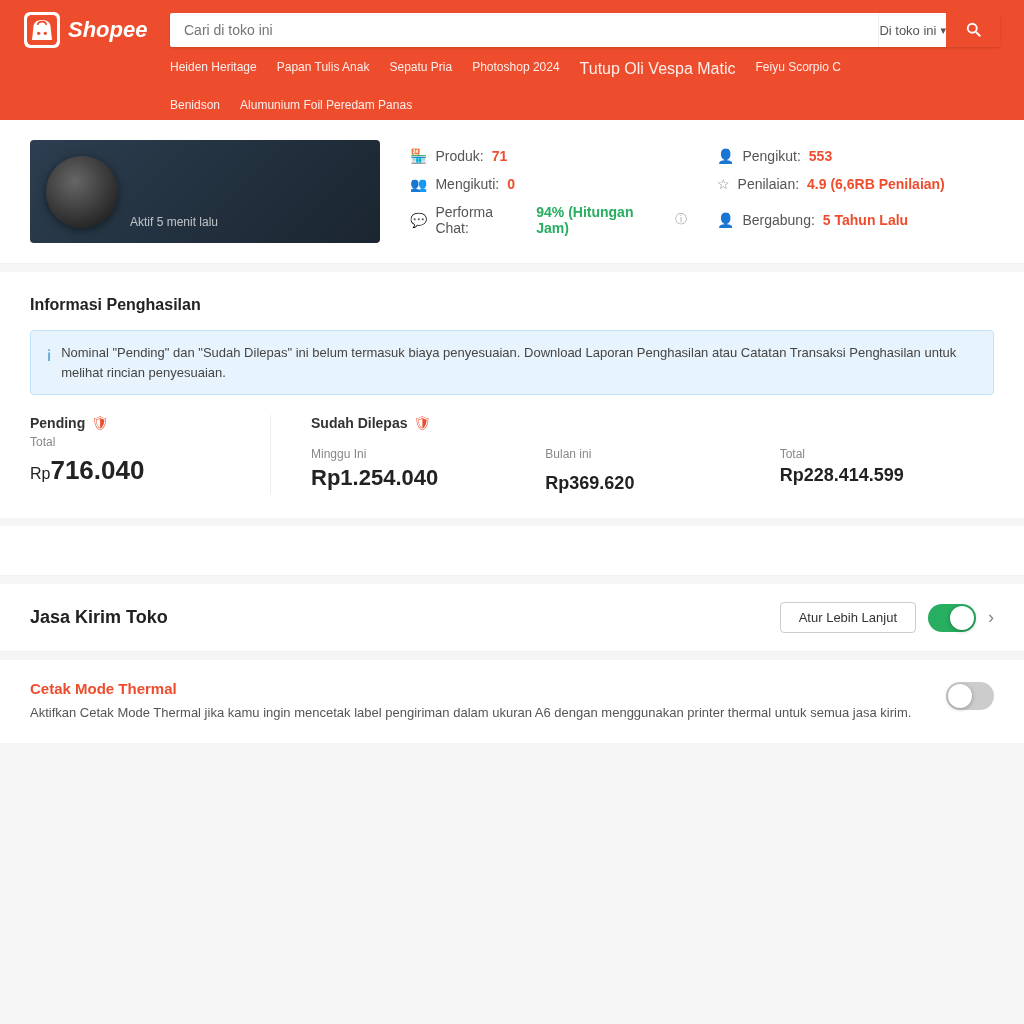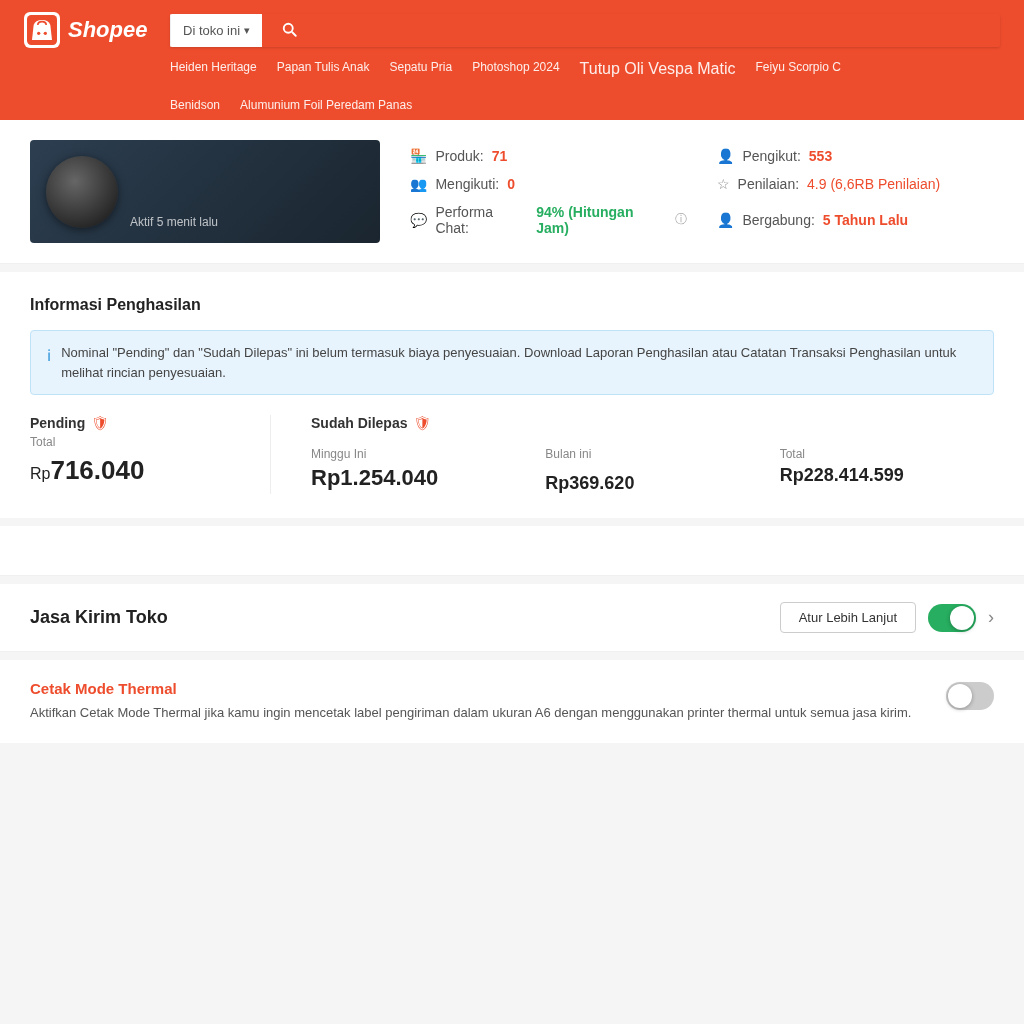--- a/index.html
+++ b/index.html
@@ -16,21 +16,22 @@
         <path d="M8 12 Q10 6 18 6 Q26 6 28 12 L30 30 H6 Z" fill="white"></path>
         <path d="M13 12 Q13 8 18 8 Q23 8 23 12" fill="none" stroke="#ee4d2d" stroke-width="2"></path>
         <circle cx="14" cy="22" r="2" fill="#ee4d2d"></circle>
         <circle cx="22" cy="22" r="2" fill="#ee4d2d"></circle>
       </svg>
     </div>
     <span style="color:white; font-size:22px; font-weight:700;">Shopee</span>
   </div>
 
   <div style="flex:1; display:flex; border-radius:2px; overflow:hidden; box-shadow: 0 1px 3px rgba(0,0,0,0.15);">
-    <div style="padding:9px 12px; background:white; border-left:1px solid #eee; display:flex; align-items:center; gap:4px; font-size:13px; color:#555; cursor:pointer; white-space:nowrap;">
+    <input type="text" style="flex: 1 1 0%; padding: 9px 14px; border: none; outline: none; font-size: 14px;" placeholder="Cari di toko ini">
+    <div style="padding:9px 0; background:white; border-left:1px solid #eee; display:flex; align-items:center; gap:4px; font-size:13px; color:#555; cursor:pointer; white-space:nowrap;">
       <span>Di toko ini</span>
       <span style="font-size:11px;">▾</span>
     </div>
     <button style="background:#ee4d2d; border:none; padding:0 18px; cursor:pointer;">
       <svg width="18" height="18" viewBox="0 0 24 24" fill="white">
         <path d="M21 21l-4.35-4.35M17 11A6 6 0 1 1 5 11a6 6 0 0 1 12 0z" stroke="white" stroke-width="2.5" fill="none" stroke-linecap="round"></path>
       </svg>
     </button>
   </div>
 </div>
@@ -66,21 +67,21 @@
     </div>
 
     <div style="display:flex; align-items:center; gap:8px; font-size:14px;">
       <span style="color:#888;">👥</span>
       <span style="color:#555;">Mengikuti:</span>
       <span style="color:#ee4d2d; font-weight:600;">0</span>
     </div>
     <div style="display:flex; align-items:center; gap:8px; font-size:14px;">
       <span style="color:#888;">☆</span>
       <span style="color:#555;">Penilaian:</span>
-      <span style="color:#ee4d2d; font-weight:400;">4.9 (6,6RB Penilaian)</span>
+      <span style="color:#ee4d2d; font-weight:700;">4.9 (6,6RB Penilaian)</span>
     </div>
 
     <div style="display:flex; align-items:center; gap:8px; font-size:14px;">
       <span style="color:#888;">💬</span>
       <span style="color:#555;">Performa Chat:</span>
       <span style="color:#27ae60; font-weight:600;">94% (Hitungan Jam)</span>
       <span style="color:#aaa; font-size:12px;">ⓘ</span>
     </div>
     <div style="display:flex; align-items:center; gap:8px; font-size:14px;">
       <span style="color:#888;">👤</span>

